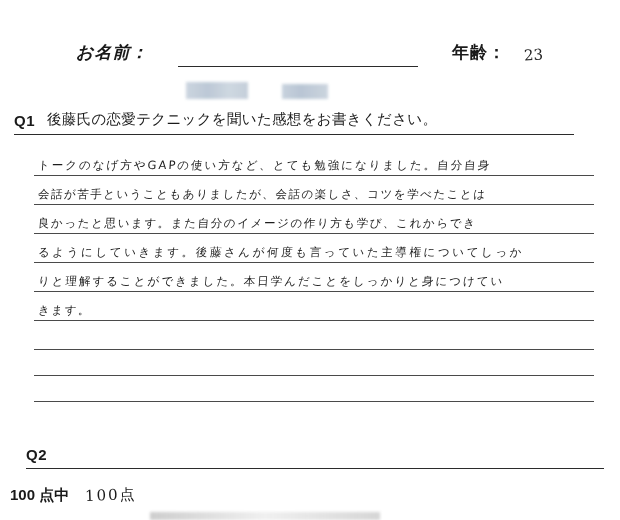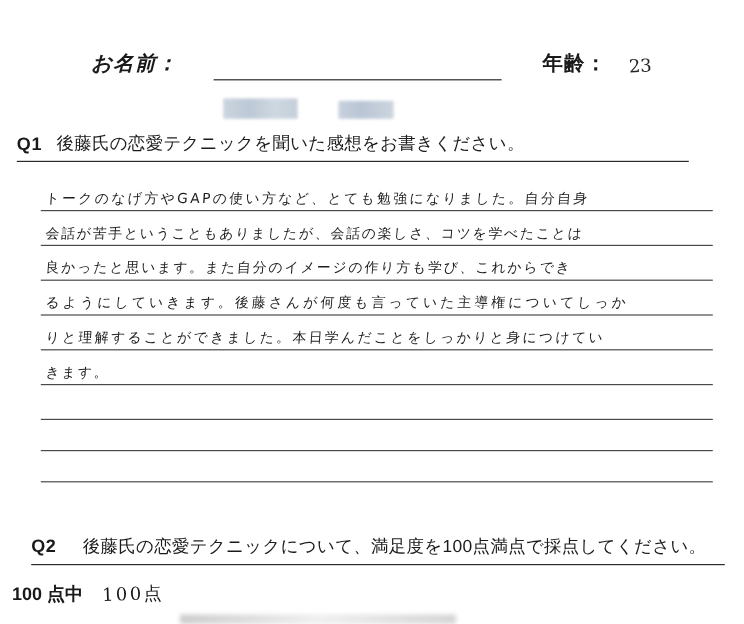--- a/index.html
+++ b/index.html
@@ -226,21 +226,20 @@
   <div class="hand h2">会話が苦手ということもありましたが、会話の楽しさ、コツを学べたことは</div>
   <div class="hand h3">良かったと思います。また自分のイメージの作り方も学び、これからでき</div>
   <div class="hand h4">るようにしていきます。後藤さんが何度も言っていた主導権についてしっか</div>
   <div class="hand h5">りと理解することができました。本日学んだことをしっかりと身につけてい</div>
   <div class="hand h6">きます。</div>
 </div>
 
 <div class="q2-block">
   <div class="q2-line">
     <span class="q-num">Q2</span>
-    <span class="q-text">後藤氏の恋愛テクニックについて、満足度を100点満点で採点してください。</span>
   </div>
   <div class="q2-underline"></div>
 </div>
 
 <div class="score-row">
   <span class="score-label">100 点中</span>
   <span class="score-value">100点</span>
 </div>
 
 <div class="bottom-ghost"></div>

